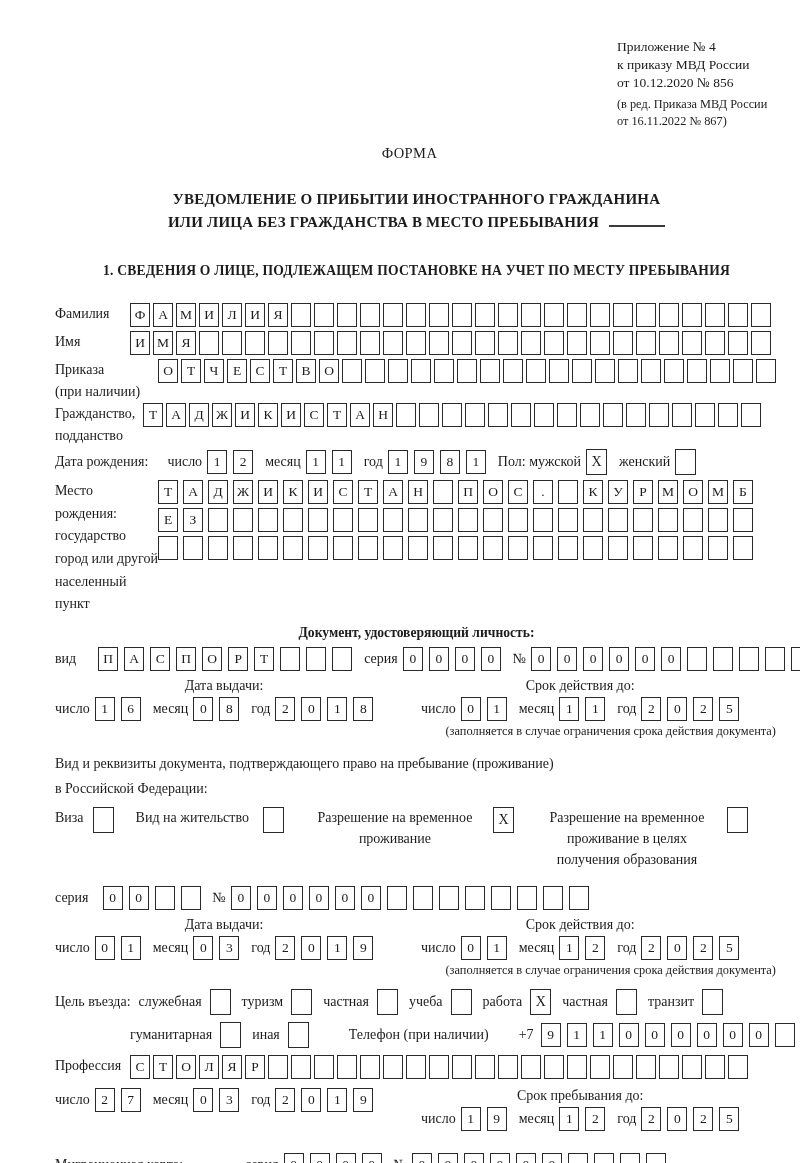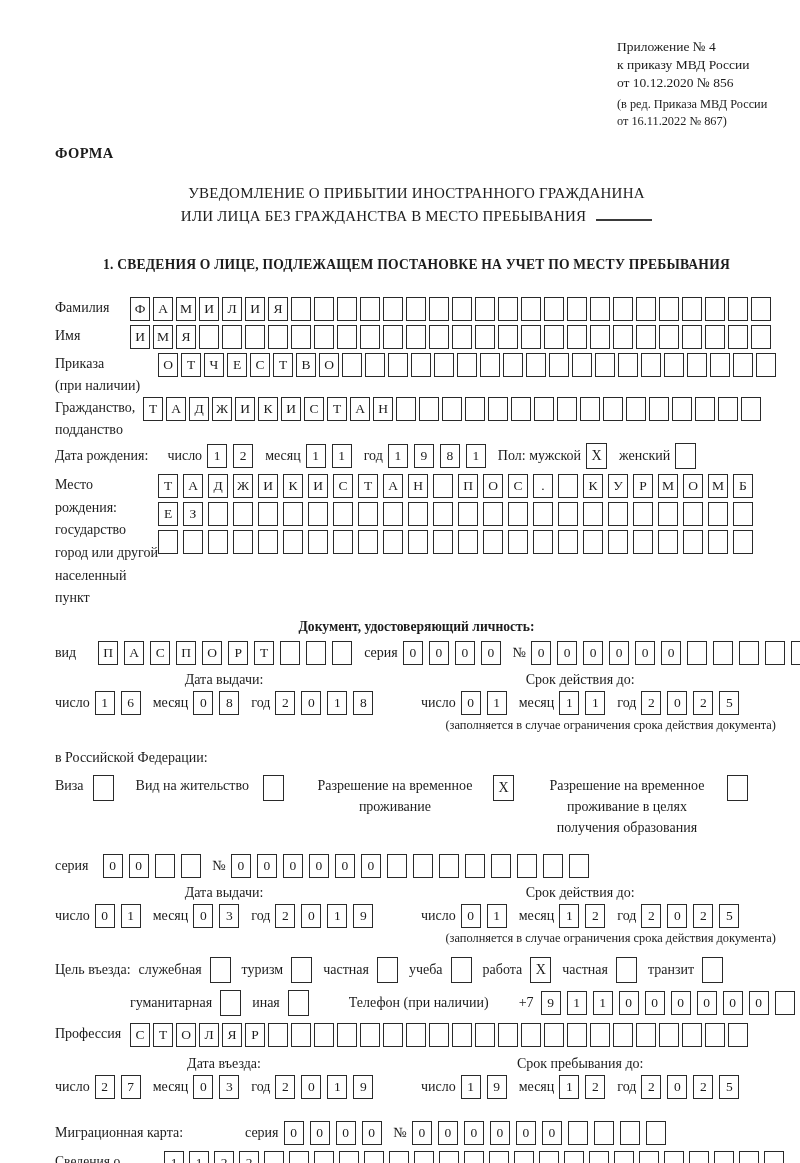--- a/index.html
+++ b/index.html
@@ -3,23 +3,23 @@
 <meta charset="utf-8">
 <style>
   * { margin:0; padding:0; box-sizing:border-box; }
   html,body { background:#f4f4f4; }
   body { width:800px; font-family:"Liberation Serif","DejaVu Serif",serif; color:#1c1c1c; }
   .page { position:relative; width:800px; height:1163px; background:#ffffff; padding:38px 22px 0 55px; overflow:hidden; }
 
   .hdr { margin-left:562px; font-size:13.5px; line-height:1.34; }
   .hdr .sub { font-size:12.3px; }
   .hdr .sub.gap { margin-top:4px; }
-  .forma { text-align:left; padding-right:14px; font-weight:bold; font-size:14.5px; letter-spacing:.4px; margin-top:16px; }
-
-  .title { text-align:center; font-weight:normal; font-size:15px; line-height:1.55; margin-top:20px; letter-spacing:.2px; }
+  .forma { text-align:center; padding-right:14px; font-weight:normal; font-size:14.5px; letter-spacing:.4px; margin-top:16px; }
+
+  .title { text-align:center; font-weight:bold; font-size:15px; line-height:1.55; margin-top:26px; letter-spacing:.2px; }
   .blank-line { display:inline-block; width:56px; border-bottom:2.2px solid #3a3a3a; margin-left:10px; vertical-align:baseline; }
 
   .sec-heading { font-weight:bold; font-size:13.6px; margin-top:28px; letter-spacing:.2px;text-align:center; }
 
   .row { display:flex; align-items:flex-start; margin-top:4px; }
   .lbl { font-size:14px; line-height:1.58; flex:none; }
   .w1 { width:75px; }
   .w2 { width:103px; }
   .w3 { width:88px; }
   .w5 { width:97px; }
@@ -426,20 +426,21 @@
             <span class="cell">0</span>
             <span class="cell">2</span>
             <span class="cell">5</span>
           </span>
       </div>
     </div>
   </div>
   <div class="footnote right-note">(заполняется в случае ограничения срока действия документа)</div>
 
   <div class="para">
+    <div>Вид и реквизиты документа, подтверждающего право на пребывание (проживание)</div>
     <div>в Российской Федерации:</div>
   </div>
 
   <div class="opts">
     <span class="opt-label">Виза</span>
     <span class="boxes big">
         <span class="cell"></span>
       </span>
     <span class="opt-label sp">Вид на жительство</span>
     <span class="boxes big" style="margin-left:14px;">
@@ -615,21 +616,20 @@
         <span class="cell"></span>
         <span class="cell"></span>
         <span class="cell"></span>
         <span class="cell"></span>
         <span class="cell"></span>
       </div>
   </div>
 
   <div class="twocol" style="margin-top:9px;">
     <div class="datecol left">
-      <div class="datehead">Дата въезда:</div>
       <div class="dateline">
         <span class="dw first">число</span>
         <span class="boxes dg">
             <span class="cell">2</span>
             <span class="cell">7</span>
           </span>
         <span class="dw">месяц</span>
         <span class="boxes dg">
             <span class="cell">0</span>
             <span class="cell">3</span>

